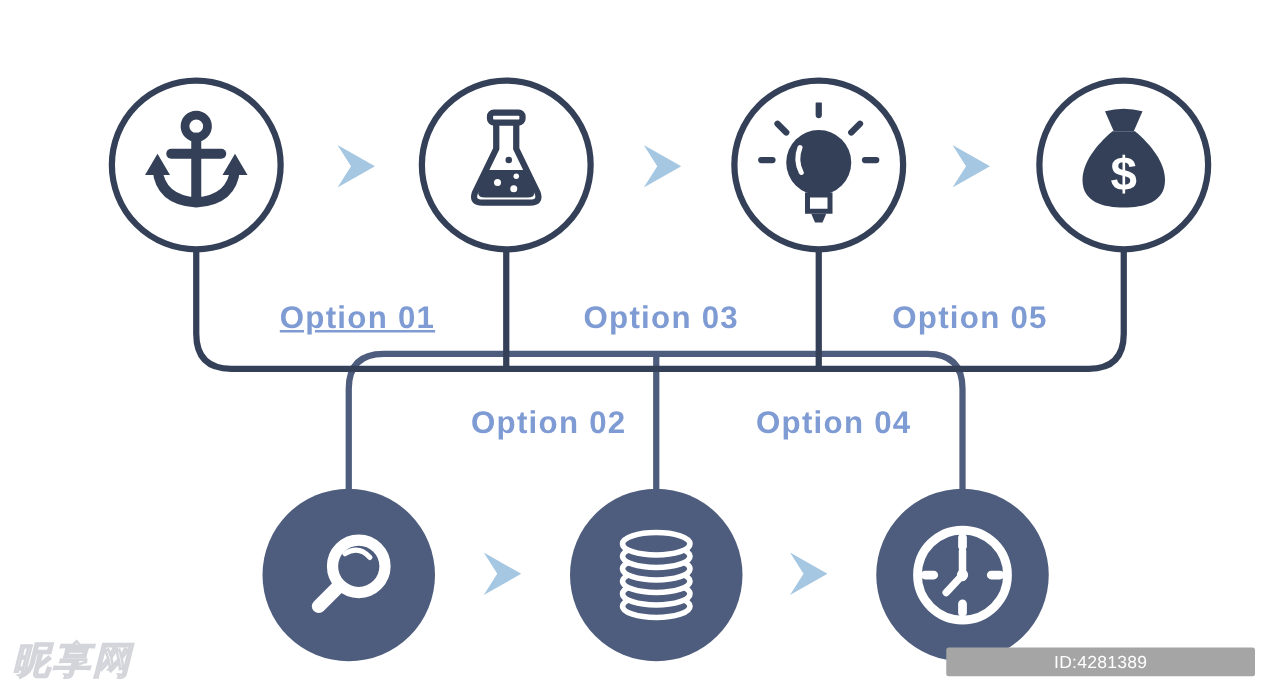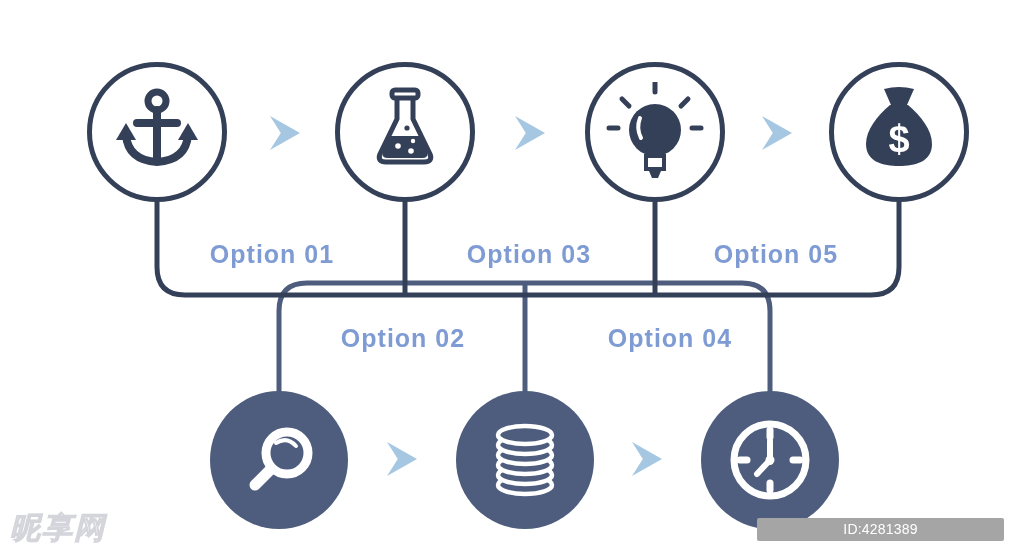--- a/index.html
+++ b/index.html
@@ -7,21 +7,21 @@
          font-family:"Liberation Sans",sans-serif;}
   .lines-svg{position:absolute;left:0;top:0;z-index:1;}
   .node{position:absolute;border-radius:50%;display:flex;align-items:center;justify-content:center;z-index:2;box-sizing:border-box;}
   .node-outline{width:140px;height:140px;top:62px;background:#fff;border:5px solid var(--navy,#344058);}
   .node-filled{width:138px;height:138px;top:391px;background:var(--slate,#4e5d7d);}
   .chev{position:absolute;width:30px;height:34px;background:var(--chevron,#a6c7e2);
         clip-path:polygon(0 0,100% 50%,0 100%,36% 50%);z-index:2;}
   .opt-label{position:absolute;transform:translateX(-50%);z-index:3;white-space:nowrap;
              color:var(--label,#7f9bd3);font-size:25px;font-weight:700;letter-spacing:1px;}
   .row-top{top:240px;}
-  .row-bottom{top:324px;}
+  .row-bottom{top:324px;margin-left:36px;}
   .watermark{position:absolute;left:10px;bottom:8px;z-index:5;display:flex;align-items:center;gap:8px;
              font-style:italic;font-weight:700;color:rgba(255,255,255,0.55);
              -webkit-text-stroke:1px #d4d4db;}
   .wm-brand{font-size:30px;letter-spacing:2px;}
   .wm-url{font-size:22px;}
   .stamp{position:absolute;left:757px;top:518px;width:247px;height:23px;z-index:6;
          background:var(--stamp_bg,#a5a5a5);border-radius:2px;color:#fff;font-size:14px;
          line-height:23px;text-align:center;letter-spacing:0.2px;}
   svg text{font-family:"Liberation Sans",sans-serif;}
 </style>
@@ -132,24 +132,24 @@
       <circle cx="0" cy="0" r="4.5" fill="#fff"></circle>
     </svg>
   </div>
 
   <div class="chev" style="left:270px;top:116px;"></div>
   <div class="chev" style="left:515px;top:116px;"></div>
   <div class="chev" style="left:762px;top:116px;"></div>
   <div class="chev" style="left:387px;top:442px;"></div>
   <div class="chev" style="left:632px;top:442px;"></div>
 
-  <div class="opt-label row-top" style="left:272px;">Option 01</div>
+  <div class="opt-label row-top" style="left:286px;text-decoration:underline;">Option 01</div>
   <div class="opt-label row-bottom" style="left:403px;">Option 02</div>
   <div class="opt-label row-top" style="left:529px;text-align:center;">Option 03</div>
-  <div class="opt-label row-bottom" style="left:670px;">Option 04</div>
+  <div class="opt-label row-bottom" style="left:631px;">Option 04</div>
   <div class="opt-label row-top" style="left:776px;">Option 05</div>
 
   <div class="watermark">
     <span class="wm-brand">昵享网</span>
   </div>
 
   <div class="stamp">ID:4281389 NO:20230901152938735100</div>
 
 </div>
 

